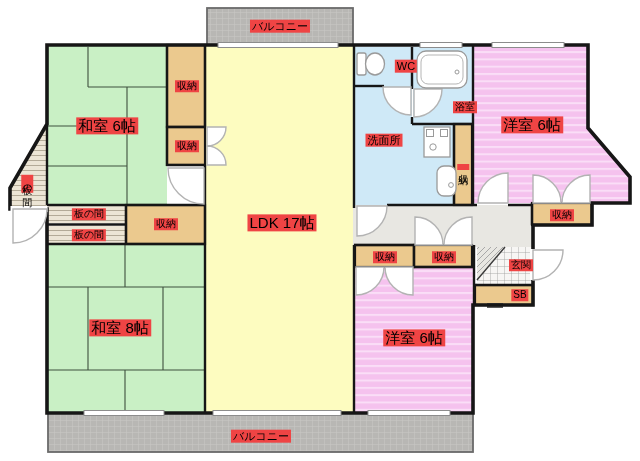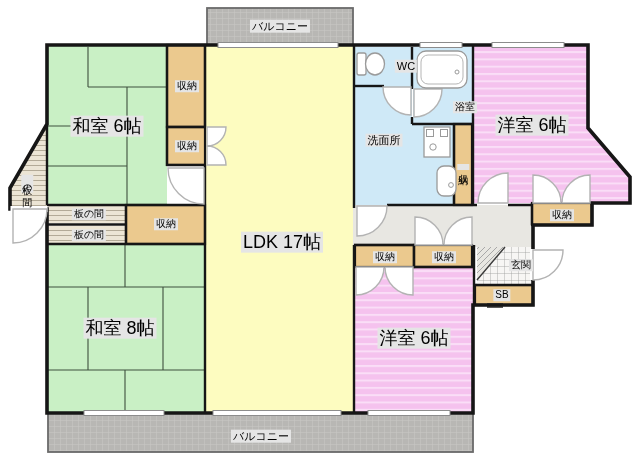--- a/index.html
+++ b/index.html
@@ -6,24 +6,24 @@
   .plan{position:relative;width:640px;height:461px;background:#ffffff;overflow:hidden;
         font-family:"Liberation Sans","DejaVu Sans",sans-serif;}
   .plan svg{position:absolute;left:0;top:0;}
   .wall{stroke:var(--wall,#161616);fill:none;stroke-linecap:butt;}
   .w35{stroke-width:3.6;}
   .w24{stroke-width:2.4;}
   .door{fill:#ffffff;stroke:#b3b3b3;stroke-width:1.4;}
   .fix{fill:#ffffff;stroke:#9a9a9a;stroke-width:1.3;}
   .tatami{stroke:#3e513e;stroke-width:1.1;fill:none;}
   .win{fill:#ffffff;stroke:#8c8c8c;stroke-width:1;}
-  .lbl{position:absolute;transform:translate(-50%,-50%);background:#e5e5e5;
+  .lbl{position:absolute;transform:translate(-50%,-50%);background:#ef4444;
        padding:0 2px;font-size:11px;color:#000;white-space:nowrap;line-height:1.15;}
   .lbl.sm{font-size:10px;text-align:center;}
-  .lbl.lg{font-size:18px;}
+  .lbl.lg{font-size:15px;}
   .lbl.v{writing-mode:vertical-rl;padding:2px 0;letter-spacing:1px;}
 </style>
 </head>
 <body>
 
 <div class="plan">
 
   <svg width="640" height="461" viewBox="0 0 640 461">
     <defs>
       <pattern id="pPink" width="10" height="7.3" patternUnits="userSpaceOnUse">
@@ -171,27 +171,27 @@
 
   <div class="lbl" style="left:280px;top:26px">バルコニー</div>
   <div class="lbl lg" style="left:107px;top:126px">和室 6帖</div>
   <div class="lbl sm" style="left:187px;top:86px">収納</div>
   <div class="lbl sm" style="left:187px;top:146px">収納</div>
   <div class="lbl sm v" style="left:27px;top:184px">板の間</div>
   <div class="lbl sm" style="left:89px;top:214px">板の間</div>
   <div class="lbl sm" style="left:89px;top:235px">板の間</div>
   <div class="lbl sm" style="left:166px;top:224px">収納</div>
   <div class="lbl lg" style="left:120px;top:328px">和室 8帖</div>
-  <div class="lbl lg" style="left:282px;top:242px">LDK 17帖</div>
+  <div class="lbl lg" style="left:282px;top:223px">LDK 17帖</div>
   <div class="lbl" style="left:406px;top:66px">WC</div>
   <div class="lbl sm" style="left:465px;top:107px">浴室</div>
   <div class="lbl" style="left:384px;top:140px">洗面所</div>
   <div class="lbl sm v" style="left:463px;top:167px">収納</div>
   <div class="lbl lg" style="left:532px;top:125px">洋室 6帖</div>
   <div class="lbl sm" style="left:562px;top:215px">収納</div>
   <div class="lbl sm" style="left:385px;top:257px">収納</div>
   <div class="lbl sm" style="left:444px;top:257px">収納</div>
   <div class="lbl sm" style="left:521px;top:265px">玄関</div>
-  <div class="lbl sm" style="left:502px;top:295px">SB</div>
+  <div class="lbl sm" style="left:520px;top:295px">SB</div>
   <div class="lbl lg" style="left:414px;top:338px">洋室 6帖</div>
   <div class="lbl" style="left:261px;top:436px">バルコニー</div>
 
 </div>
 
 </body></html>

